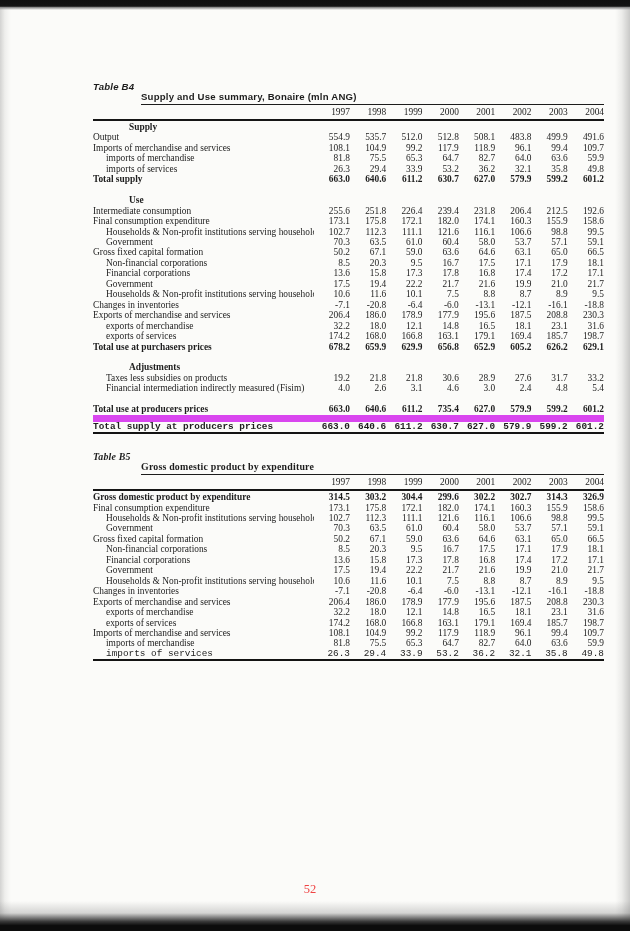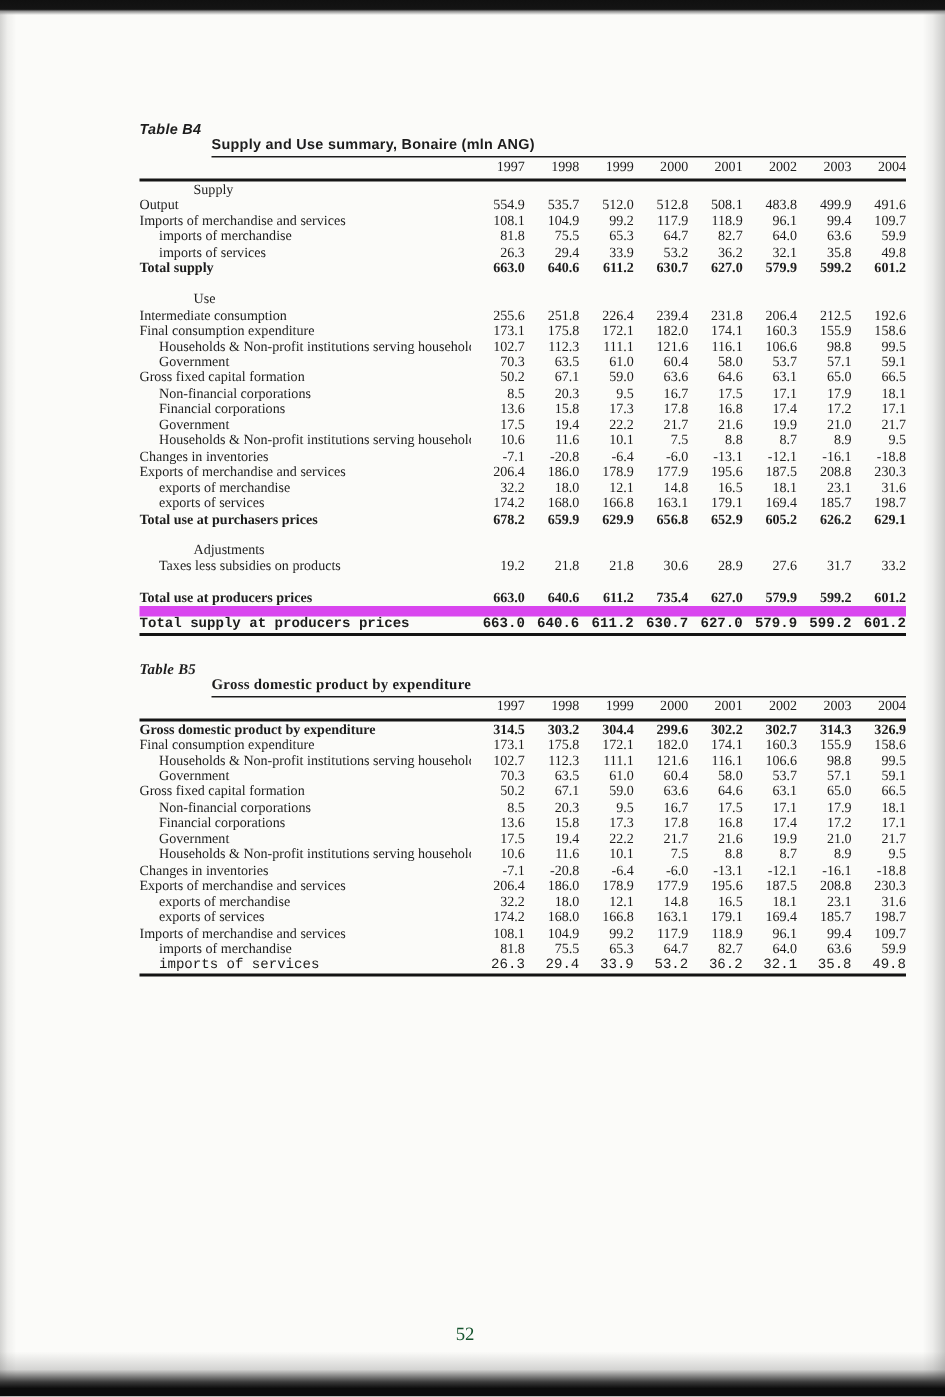--- a/index.html
+++ b/index.html
@@ -27,28 +27,28 @@
   .sans-title .t-id, .sans-title .t-title { font-family:"Liberation Sans", sans-serif; font-size:9.6px; }
   .serif-title .t-id, .serif-title .t-title { font-family:"Liberation Serif", serif; }
 
   .trow { display:grid; grid-template-columns:1fr repeat(8,36.3px); line-height:10.45px; min-height:10.45px; }
   .trow .lab { font-size:9.4px; white-space:nowrap; overflow:hidden; }
   .trow .val { font-size:9.4px; text-align:right; white-space:nowrap; }
 
   .years { align-items:end; height:16px; border-bottom:2.5px solid #161616; padding-bottom:2px; margin-bottom:1px; }
   .years .val { font-weight:normal; }
 
-  .section .lab { font-weight:normal;padding-left:36px; }
+  .section .lab { font-weight:bold;padding-left:36px; }
   .bold .lab, .bold .val { font-weight:bold; }
   .indent1 .lab { padding-left:13px; }
   .blank { height:10.45px; }
   .rule-thin { border-bottom:7px solid #d946ef; }
   .rule-thick { border-bottom:2.5px solid #131313;font-family:Liberation Mono, monospace; }
 
-  .page-num { position:absolute; top:882px; left:0; width:620px; text-align:center; font-size:12.5px; color:#14532d; }
+  .page-num { position:absolute; top:882px; left:0; width:620px; text-align:center; font-size:12.5px; color:#ef4444; }
 </style>
 </head>
 <body>
 
 <div class="edge-top"></div>
 <div class="edge-left"></div>
 <div class="edge-right"></div>
 <div class="edge-bottom"></div>
 
 <div class="content">
@@ -291,20 +291,31 @@
         <div class="trow indent1">
           <div class="lab">Taxes less subsidies on products</div>
           <div class="val">19.2</div>
           <div class="val">21.8</div>
           <div class="val">21.8</div>
           <div class="val">30.6</div>
           <div class="val">28.9</div>
           <div class="val">27.6</div>
           <div class="val">31.7</div>
           <div class="val">33.2</div>
+        </div>
+        <div class="trow indent1">
+          <div class="lab">Financial intermediation indirectly measured (Fisim)</div>
+          <div class="val">4.0</div>
+          <div class="val">2.6</div>
+          <div class="val">3.1</div>
+          <div class="val">4.6</div>
+          <div class="val">3.0</div>
+          <div class="val">2.4</div>
+          <div class="val">4.8</div>
+          <div class="val">5.4</div>
         </div>
         <div class="trow blank"></div>
         <div class="trow bold rule-thin">
           <div class="lab">Total use at producers prices</div>
           <div class="val">663.0</div>
           <div class="val">640.6</div>
           <div class="val">611.2</div>
           <div class="val">735.4</div>
           <div class="val">627.0</div>
           <div class="val">579.9</div>

